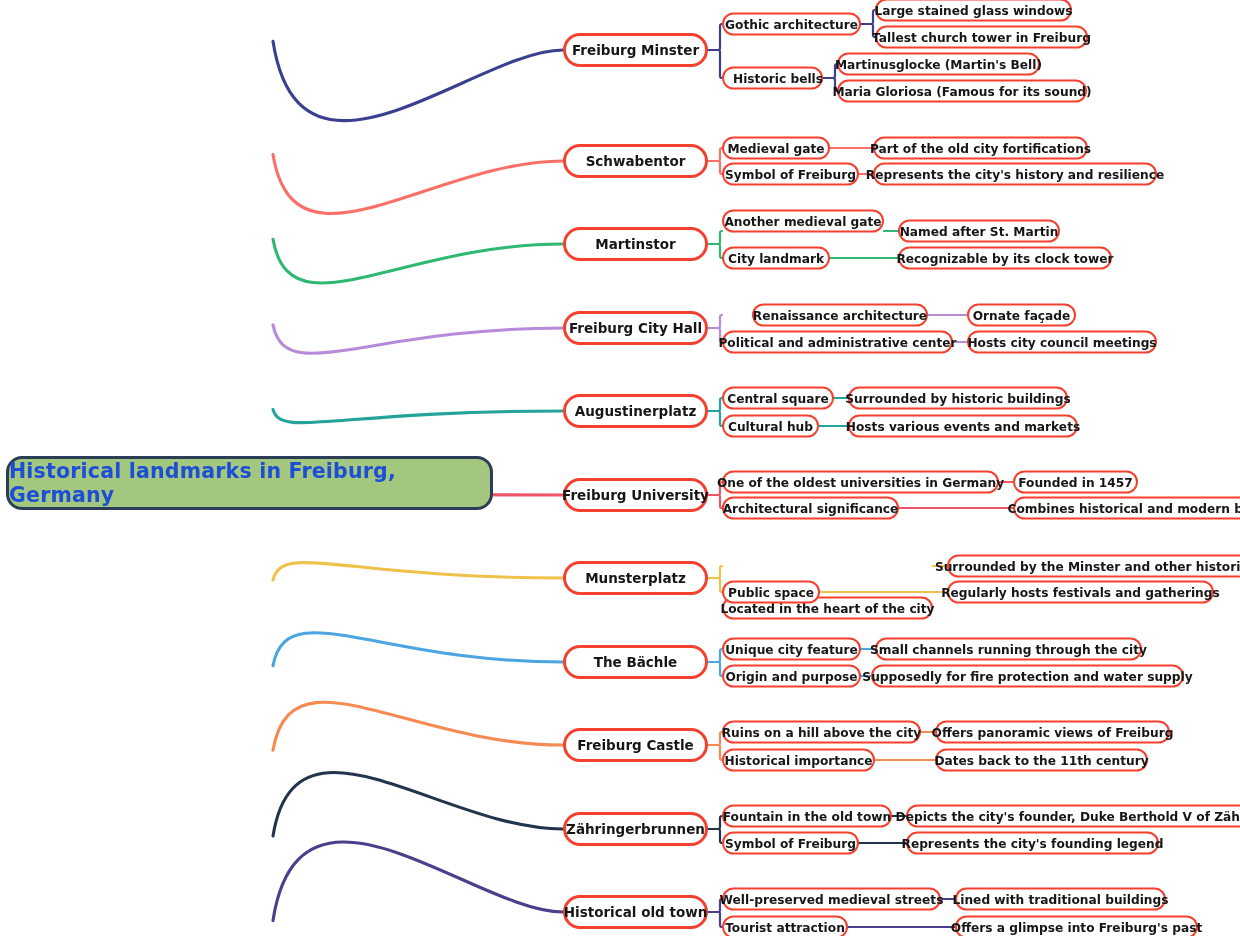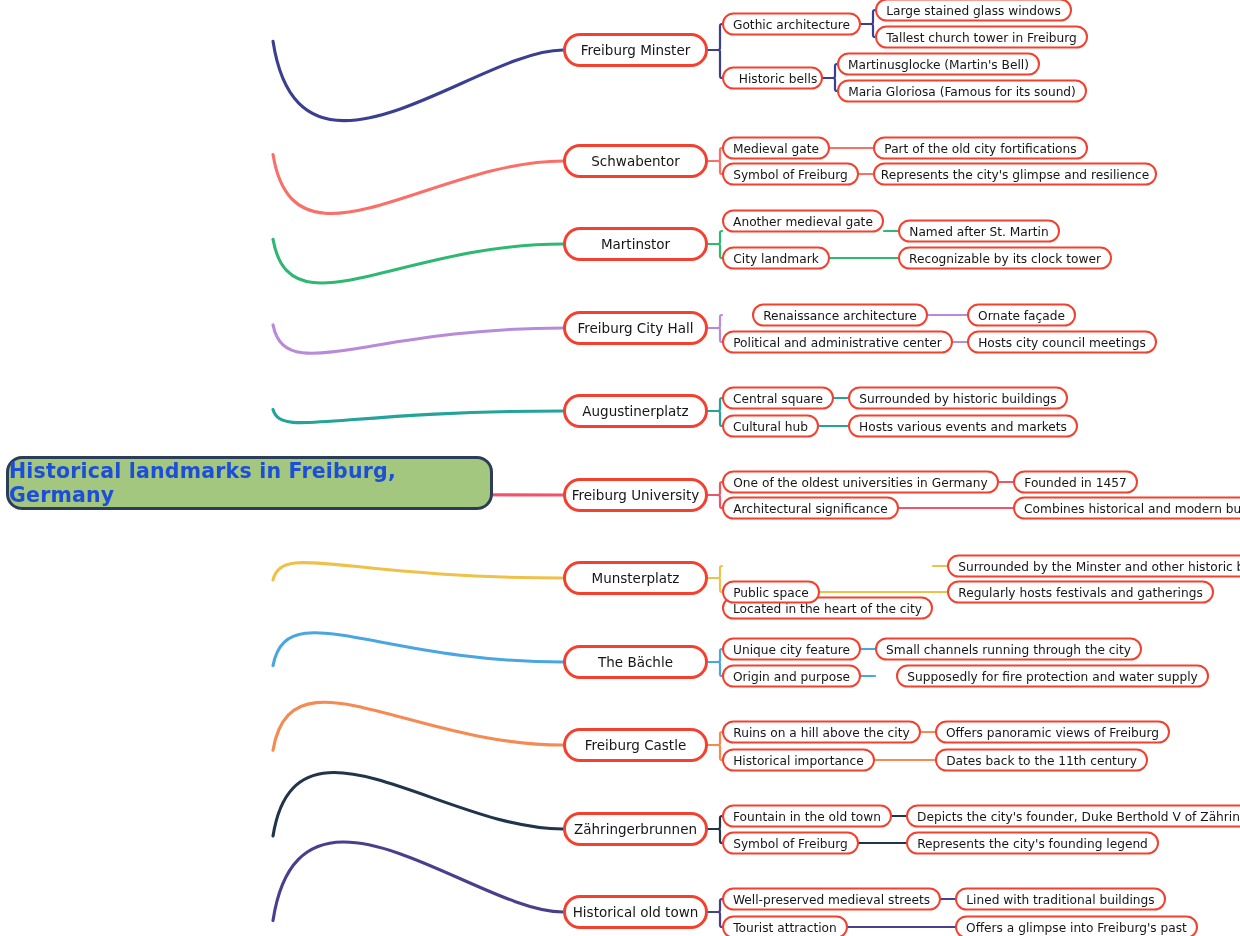--- a/index.html
+++ b/index.html
@@ -25,20 +25,21 @@
     position: absolute;
     display: flex;
     align-items: center;
     justify-content: center;
     background: #ffffff;
     border: 2.6px solid #f4402e;
     border-radius: 999px;
     color: #161616;
     white-space: nowrap;
     transform: translate(0, -50%);
+    font-weight: bold;
   }
   .node.lvl1 {
     height: 34px;
     padding: 0 14px;
     font-size: 13.5px;
     border-width: 3px;
   }
   .node.lvl2 {
     height: 23px;
     padding: 0 9px;
@@ -166,21 +167,21 @@
       <div class="node lvl2" style="left: 722px; top: 148px; width: 108px;">
         <span>Medieval gate</span>
       </div>
       <div class="node lvl2" style="left: 722px; top: 174px; width: 137px;">
         <span>Symbol of Freiburg</span>
       </div>
       <div class="node lvl3" style="left: 873px; top: 148px; width: 215px;">
         <span>Part of the old city fortifications</span>
       </div>
       <div class="node lvl3" style="left: 873px; top: 174px; width: 284px;">
-        <span>Represents the city's glimpse and resilience</span>
+        <span>Represents the city's history and resilience</span>
       </div>
       <div class="node lvl1" style="left: 563px; top: 244px; width: 145px;">
         <span>Martinstor</span>
       </div>
       <div class="node lvl2" style="left: 722px; top: 221px; width: 162px;">
         <span>Another medieval gate</span>
       </div>
       <div class="node lvl2" style="left: 722px; top: 258px; width: 108px;">
         <span>City landmark</span>
       </div>
@@ -255,21 +256,21 @@
       </div>
       <div class="node lvl2" style="left: 722px; top: 649px; width: 139px;">
         <span>Unique city feature</span>
       </div>
       <div class="node lvl2" style="left: 722px; top: 676px; width: 139px;">
         <span>Origin and purpose</span>
       </div>
       <div class="node lvl3" style="left: 875px; top: 649px; width: 267px;">
         <span>Small channels running through the city</span>
       </div>
-      <div class="node lvl3" style="left: 896px; top: 676px; width: 313px;">
+      <div class="node lvl3" style="left: 871px; top: 676px; width: 313px;">
         <span>Supposedly for fire protection and water supply</span>
       </div>
       <div class="node lvl1" style="left: 563px; top: 745px; width: 145px;">
         <span>Freiburg Castle</span>
       </div>
       <div class="node lvl2" style="left: 722px; top: 732px; width: 199px;">
         <span>Ruins on a hill above the city</span>
       </div>
       <div class="node lvl2" style="left: 722px; top: 760px; width: 153px; text-align: right;">
         <span>Historical importance</span>

